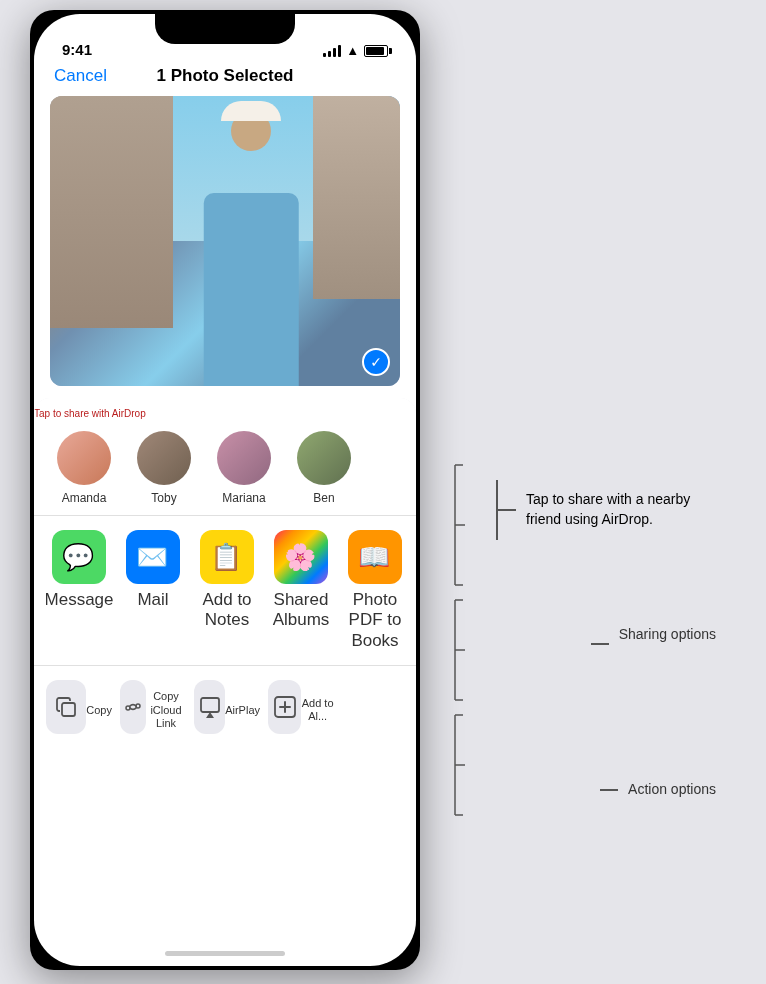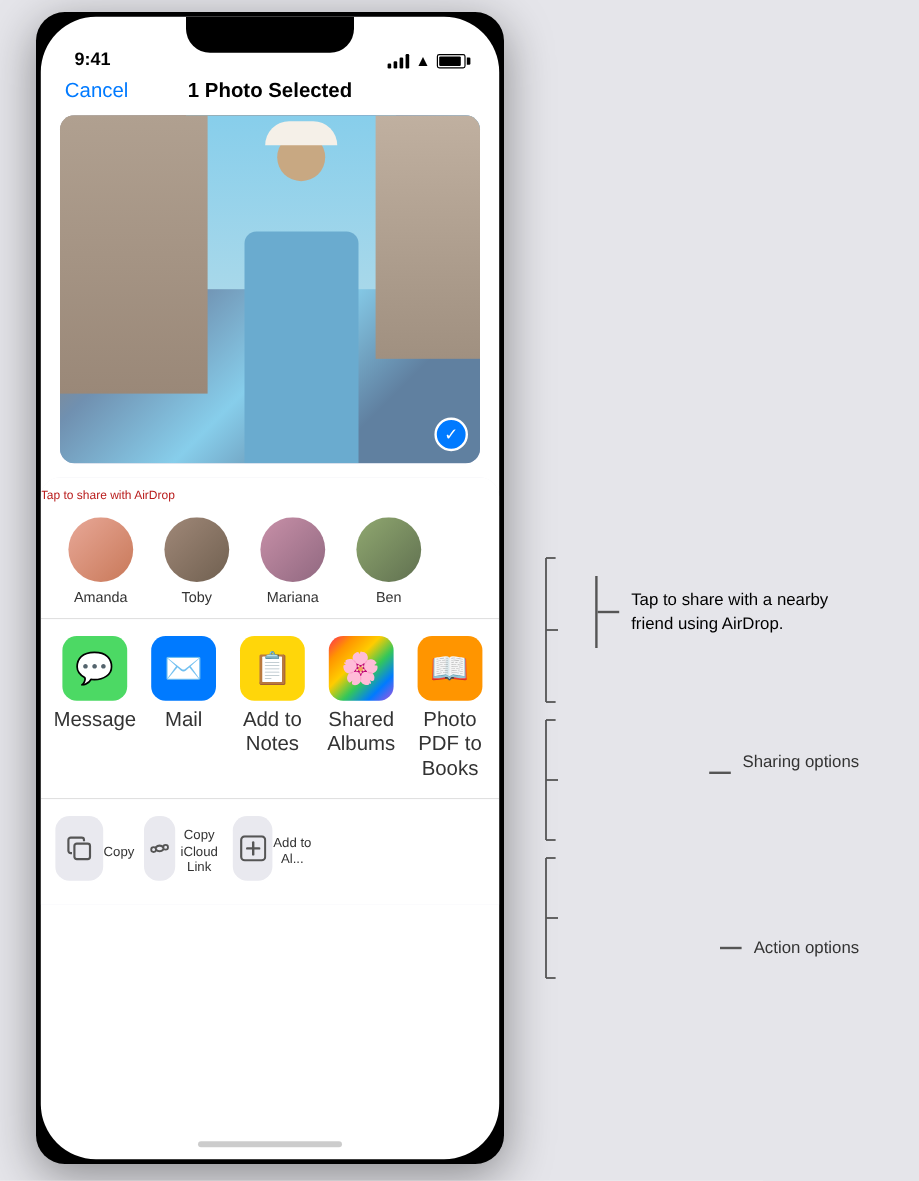--- a/index.html
+++ b/index.html
@@ -555,20 +555,29 @@
                   <path d="M8 12a4 4 0 006 0" stroke="#555" stroke-width="1.8" stroke-linecap="round"></path>
                   <path d="M14 10a4 4 0 00-6 0" stroke="#555" stroke-width="1.8" stroke-linecap="round"></path>
                   <circle cx="6" cy="12" r="2" stroke="#555" stroke-width="1.5"></circle>
                   <circle cx="16" cy="10" r="2" stroke="#555" stroke-width="1.5"></circle>
                 </svg>
               </div>
               <span class="action-name">Copy iCloud Link</span>
             </div>
 
 
+            <div class="action-item">
+              <div class="action-icon">
+                <svg width="22" height="22" viewBox="0 0 22 22" fill="none">
+                  <rect x="2" y="2" width="18" height="14" rx="2" stroke="#555" stroke-width="1.8"></rect>
+                  <polygon points="11,16 7,22 15,22" fill="#555"></polygon>
+                </svg>
+              </div>
+              <span class="action-name">AirPlay</span>
+            </div>
 
             <div class="action-item">
               <div class="action-icon">
                 <svg width="22" height="22" viewBox="0 0 22 22" fill="none">
                   <rect x="1" y="1" width="20" height="20" rx="3" stroke="#555" stroke-width="1.8"></rect>
                   <line x1="11" y1="6" x2="11" y2="16" stroke="#555" stroke-width="2" stroke-linecap="round"></line>
                   <line x1="6" y1="11" x2="16" y2="11" stroke="#555" stroke-width="2" stroke-linecap="round"></line>
                 </svg>
               </div>
               <span class="action-name">Add to Al...</span>

